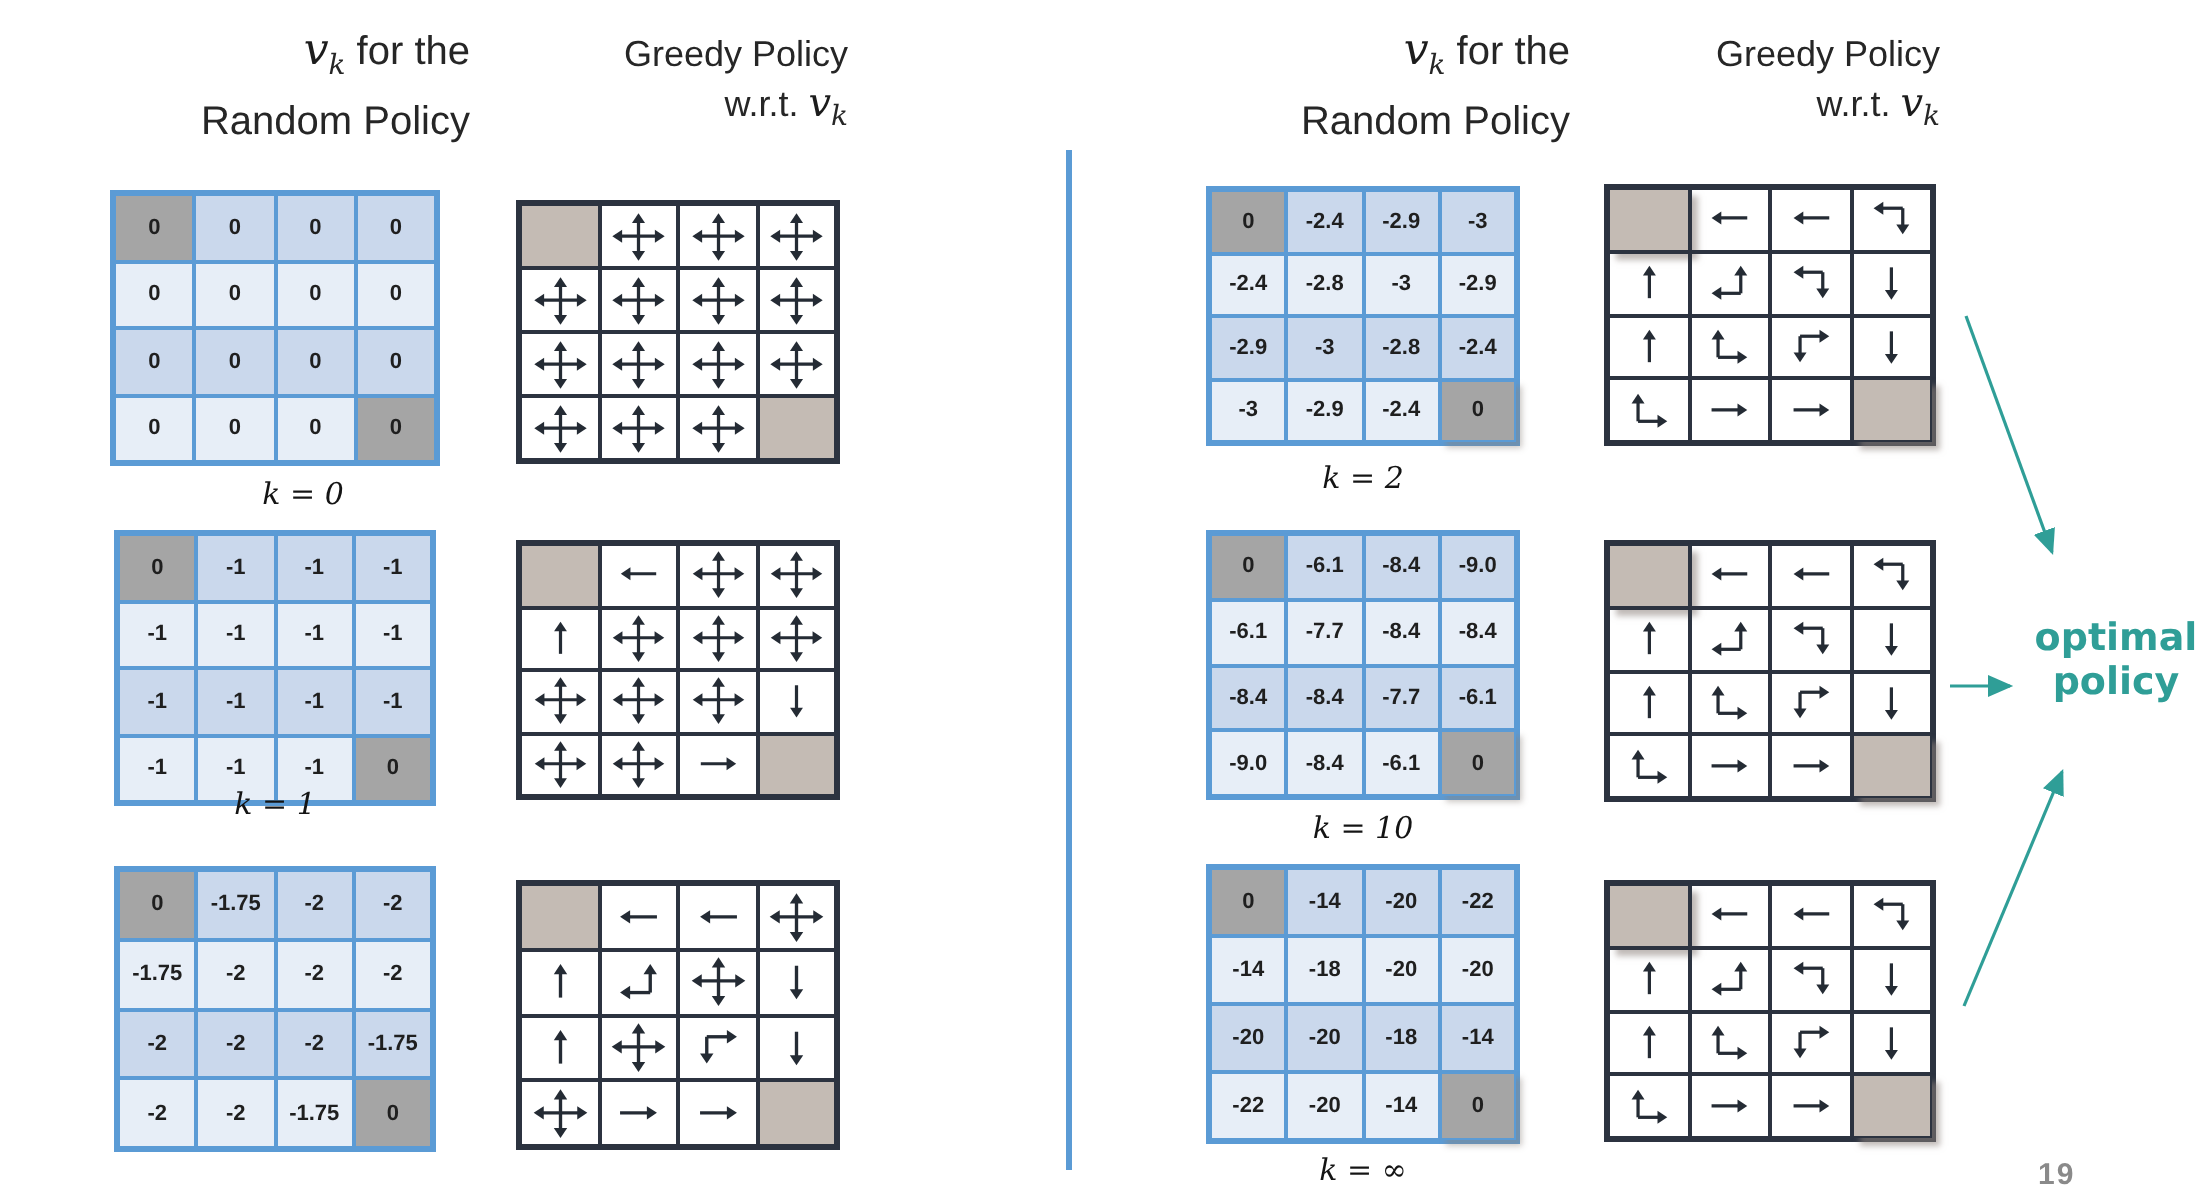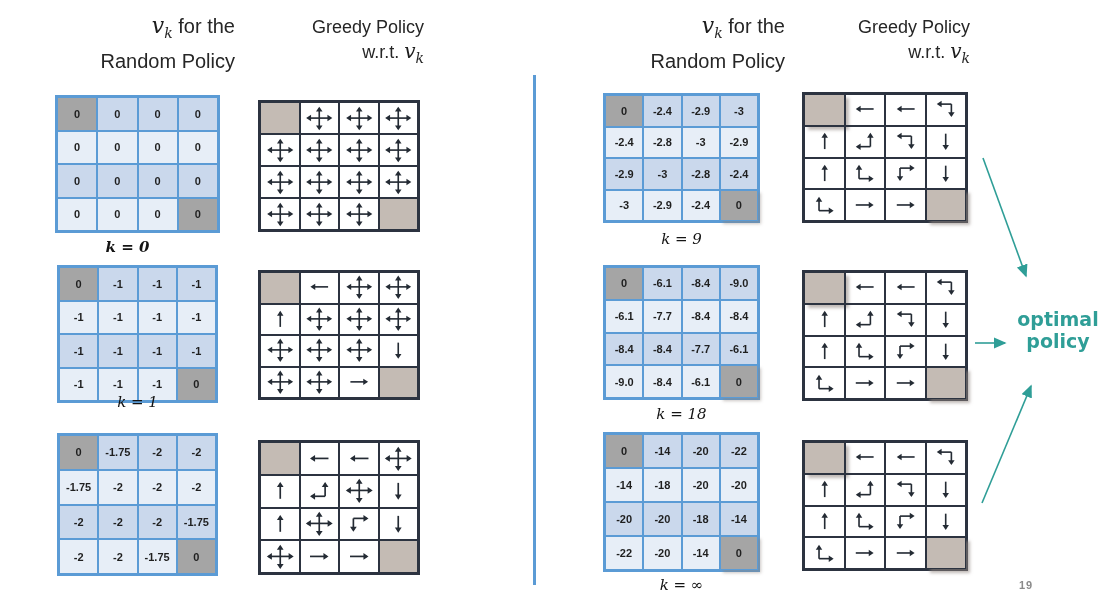--- a/index.html
+++ b/index.html
@@ -30,21 +30,21 @@
   .sh .pcell.term{box-shadow:4px 4px 3px rgba(140,130,124,.55);}
   .pcell svg{width:92%;height:90%;}
   
   .klabel{position:absolute;text-align:center;font-family:"DejaVu Serif",serif;font-style:italic;
           font-size:15px;color:#141414;}
   
   .optimal{position:absolute;left:1012px;top:308px;width:92px;text-align:center;
            font-family:"DejaVu Sans",sans-serif;font-weight:bold;font-size:19px;line-height:22px;color:#2f9e97;}
   .divider{position:absolute;left:533px;top:75px;width:3px;height:510px;background:#5b9bd5;}
   .overlay{position:absolute;left:0;top:0;pointer-events:none;}
-  .pagenum{position:absolute;left:1019px;top:579px;font-weight:bold;font-size:11px;color:#8a8a8a;letter-spacing:1px;}
+  .pagenum{position:absolute;left:1019px;top:579px;font-weight:bold;font-size:15px;color:#8a8a8a;letter-spacing:1px;}
 </style>
 </head>
 <body>
 
 <div class="vk-title" style="left:25px;top:12px;width:210px;">
   <div><span class="mv">v</span><sub class="msub">k</sub><span> for the</span></div>
   <div>Random Policy</div>
 </div>
 <div class="greedy-title" style="left:252px;top:15px;width:172px;">
   <div>Greedy Policy</div>
@@ -71,21 +71,21 @@
     <div class="vcell light">0</div>
     <div class="vcell dark">0</div>
     <div class="vcell dark">0</div>
     <div class="vcell dark">0</div>
     <div class="vcell dark">0</div>
     <div class="vcell light">0</div>
     <div class="vcell light">0</div>
     <div class="vcell light">0</div>
     <div class="vcell light term">0</div>
   </div>
-<div class="klabel" style="left:45px;top:238px;width:165px;font-weight:bold;">k  = 0</div>
+<div class="klabel" style="left:69px;top:238px;width:165px;">k  = 0</div>
 <div class="pgrid" style="left:258px;top:100px;width:162px;height:132px;">
     <div class="pcell term"></div>
     <div class="pcell">
       <svg viewBox="0 0 40 33">
         <line x1="6" y1="16" x2="34" y2="16" stroke="#242b34" stroke-width="2"></line>
         <line x1="20" y1="4" x2="20" y2="29" stroke="#242b34" stroke-width="2"></line>
         <polygon points="4,16 10,12 10,20" fill="#242b34"></polygon>
         <polygon points="36,16 30,12 30,20" fill="#242b34"></polygon>
         <polygon points="20,2 16,8 24,8" fill="#242b34"></polygon>
         <polygon points="20,31 16,25 24,25" fill="#242b34"></polygon>
@@ -510,21 +510,21 @@
     <div class="vcell light">-2.9</div>
     <div class="vcell dark">-2.9</div>
     <div class="vcell dark">-3</div>
     <div class="vcell dark">-2.8</div>
     <div class="vcell dark">-2.4</div>
     <div class="vcell light">-3</div>
     <div class="vcell light">-2.9</div>
     <div class="vcell light">-2.4</div>
     <div class="vcell light term">0</div>
   </div>
-<div class="klabel" style="left:603px;top:230px;width:157px;">k  = 9</div>
+<div class="klabel" style="left:603px;top:230px;width:157px;">k  = 2</div>
 <div class="pgrid sh" style="left:802px;top:92px;width:166px;height:131px;">
     <div class="pcell term"></div>
     <div class="pcell">
       <svg viewBox="0 0 40 33">
         <line x1="11" y1="16" x2="31" y2="16" stroke="#242b34" stroke-width="2"></line>
         <polygon points="9,16 15,12 15,20" fill="#242b34"></polygon>
       </svg>
     </div>
     <div class="pcell">
       <svg viewBox="0 0 40 33">
@@ -630,21 +630,21 @@
     <div class="vcell light">-8.4</div>
     <div class="vcell dark">-8.4</div>
     <div class="vcell dark">-8.4</div>
     <div class="vcell dark">-7.7</div>
     <div class="vcell dark">-6.1</div>
     <div class="vcell light">-9.0</div>
     <div class="vcell light">-8.4</div>
     <div class="vcell light">-6.1</div>
     <div class="vcell light term">0</div>
   </div>
-<div class="klabel" style="left:603px;top:405px;width:157px;">k  = 18</div>
+<div class="klabel" style="left:603px;top:405px;width:157px;">k  = 10</div>
 <div class="pgrid sh" style="left:802px;top:270px;width:166px;height:131px;">
     <div class="pcell term"></div>
     <div class="pcell">
       <svg viewBox="0 0 40 33">
         <line x1="11" y1="16" x2="31" y2="16" stroke="#242b34" stroke-width="2"></line>
         <polygon points="9,16 15,12 15,20" fill="#242b34"></polygon>
       </svg>
     </div>
     <div class="pcell">
       <svg viewBox="0 0 40 33">

